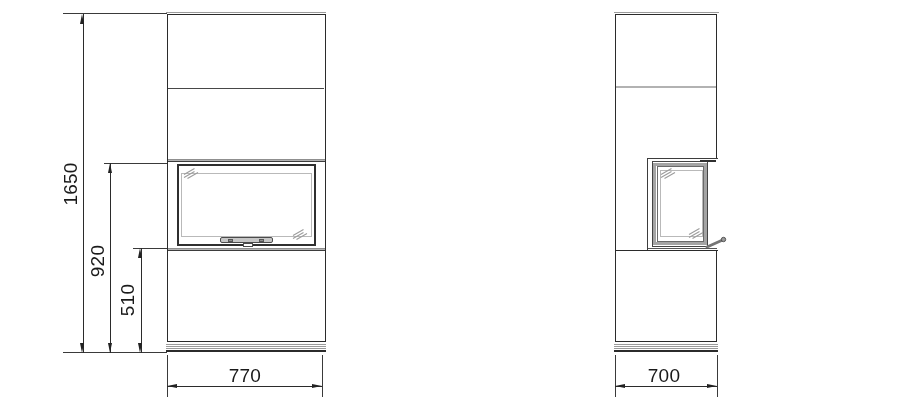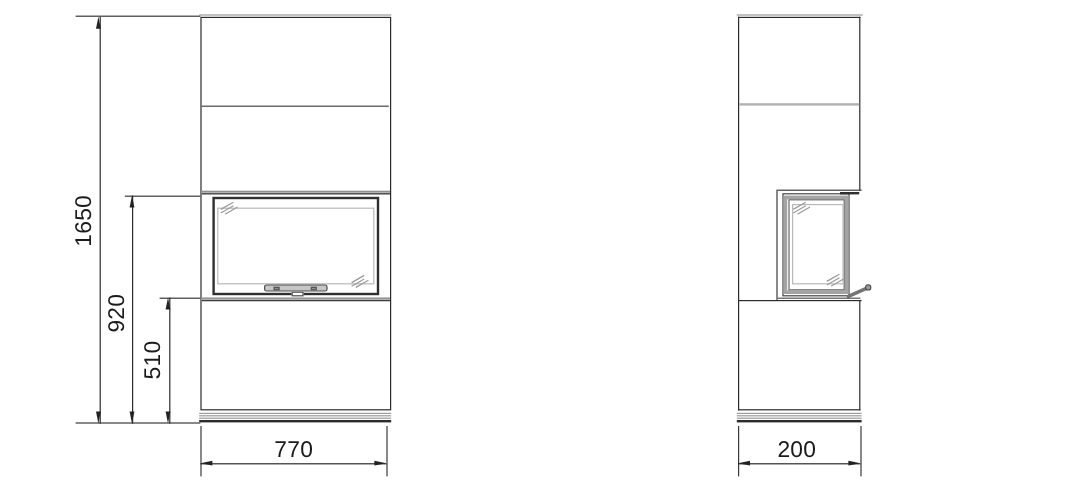--- a/index.html
+++ b/index.html
@@ -127,16 +127,16 @@
     <div class="ar ar-right" style="left:312.3px;top:384.1px;"></div>
     <span class="dim-label" style="left:244.8px;top:375.8px;">770</span>
   </div>
 
   <div class="abs" style="left:0;top:0;width:0;height:0;">
     <div class="ext" style="left:614.5px;top:354.5px;width:1px;height:42px;"></div>
     <div class="ext" style="left:716.9px;top:354.5px;width:1px;height:42px;"></div>
     <div class="ln" style="left:615.2px;top:386.4px;width:101.8px;height:1px;"></div>
     <div class="ar ar-left" style="left:615.4px;top:384.1px;"></div>
     <div class="ar ar-right" style="left:706.9px;top:384.1px;"></div>
-    <span class="dim-label" style="left:664px;top:375.5px;">200</span>
+    <span class="dim-label" style="left:664px;top:375.5px;">700</span>
   </div>
 
 </div>
 
 </body></html>

